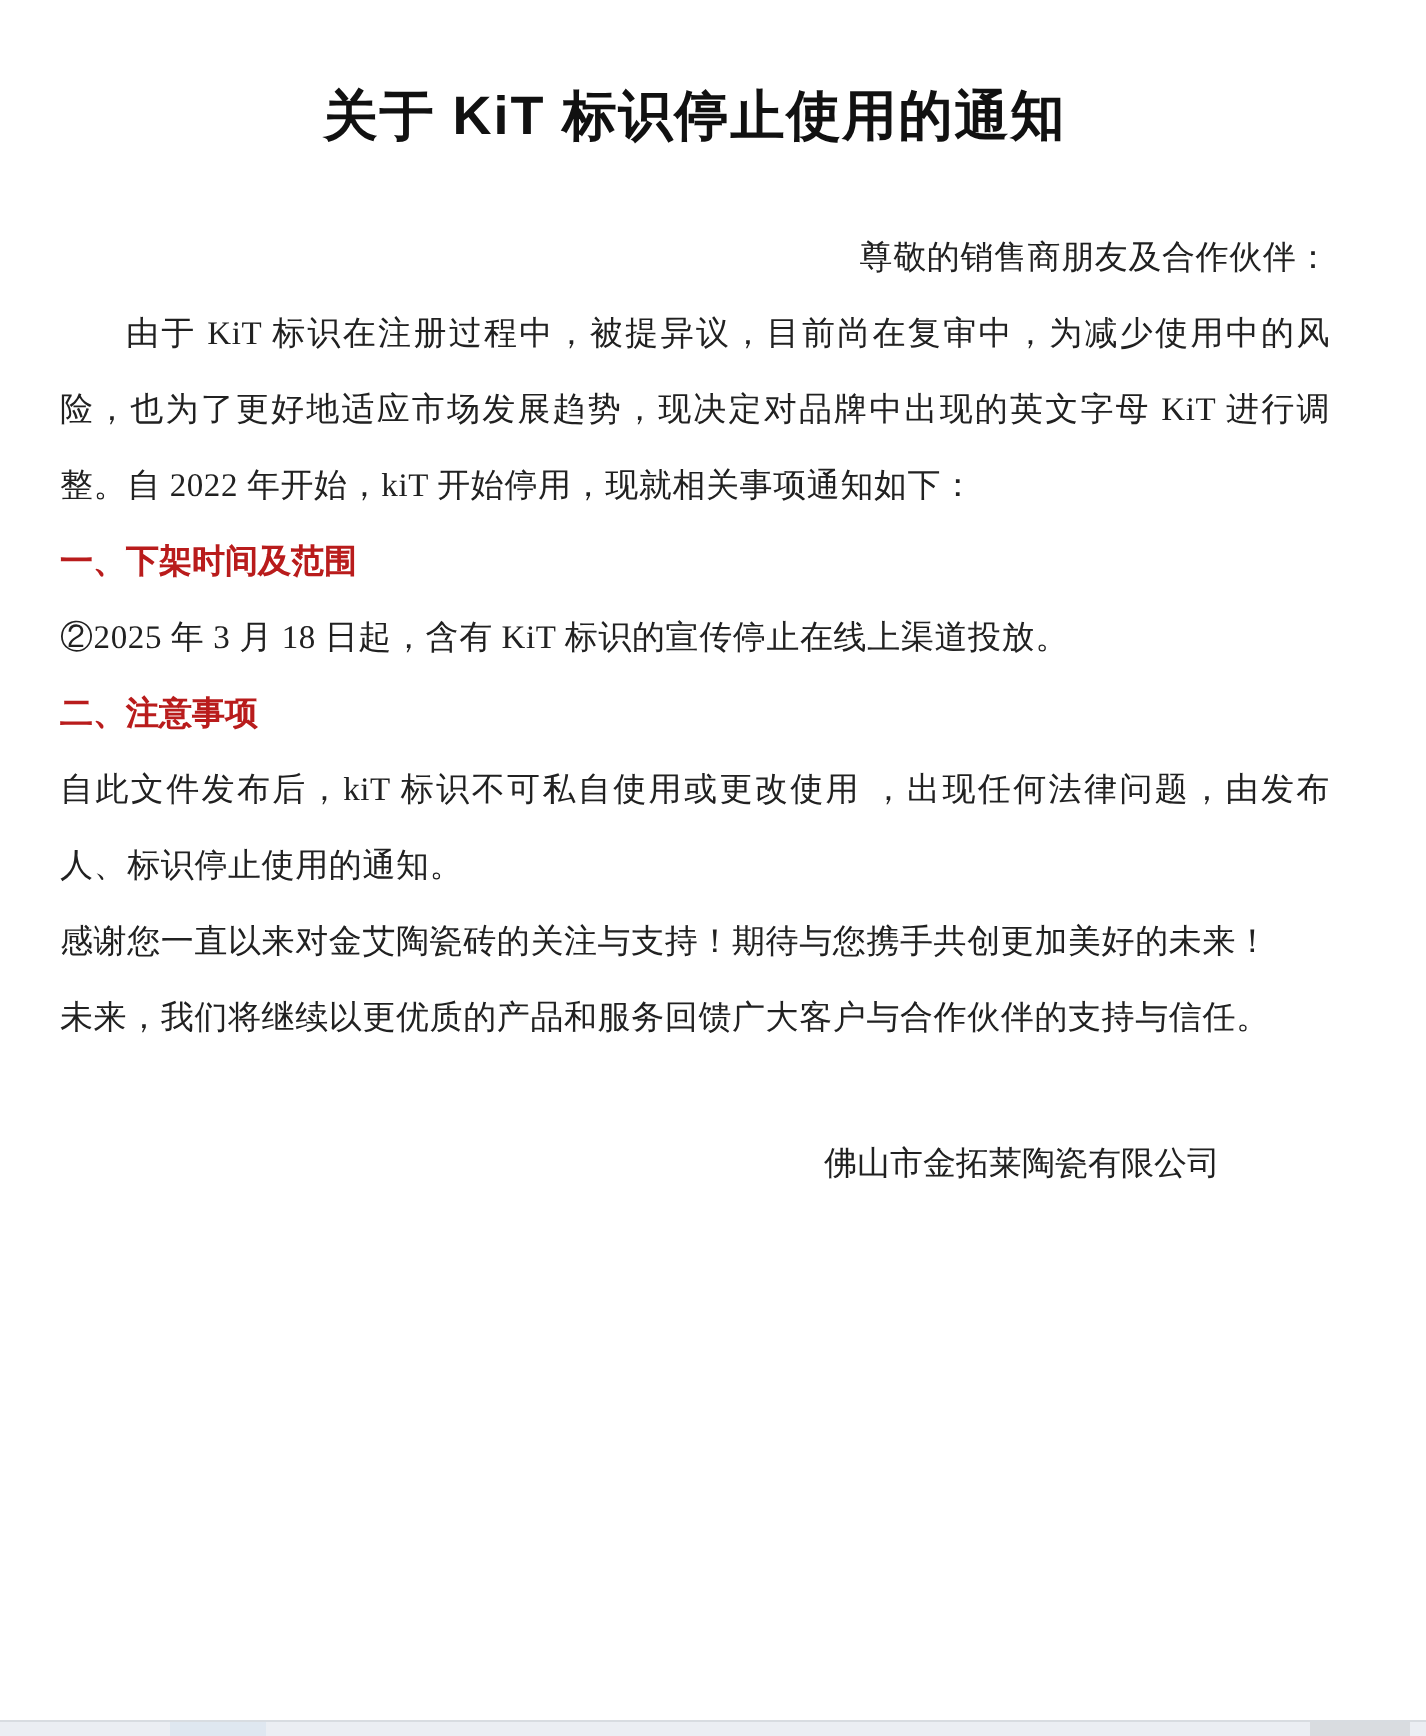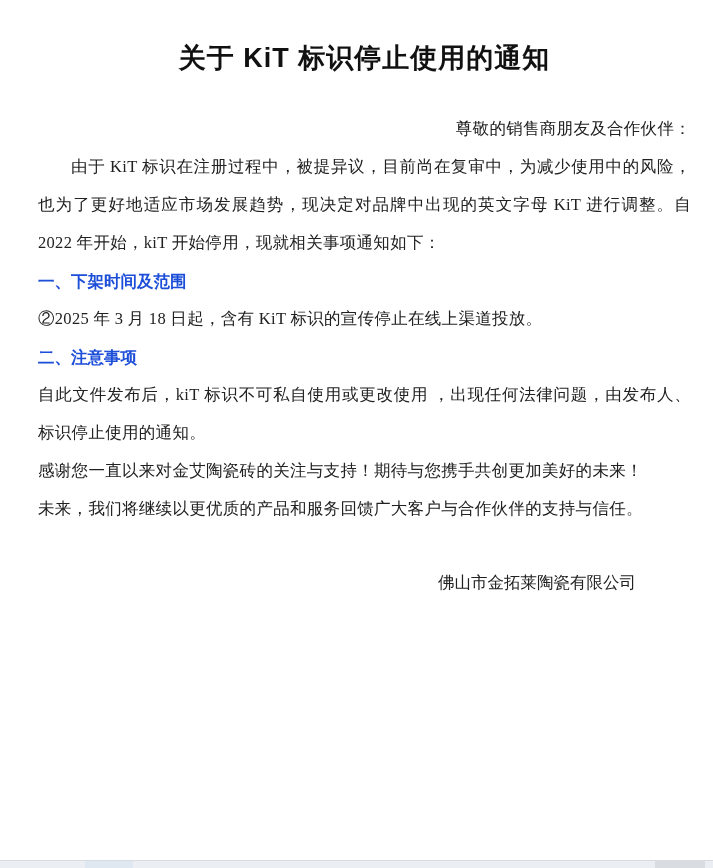--- a/index.html
+++ b/index.html
@@ -7,22 +7,21 @@
   body {
     width: 713px;
     height: 868px;
     background: #ffffff;
     overflow: hidden;
     position: relative;
     font-family: "Liberation Serif", "DejaVu Serif", serif;
     color: #212121;
   }
   .doc {
-    padding: 40px 22px 0 30px;
-    margin-left: 8px;
+    padding: 40px 48px 0 30px;
   }
   .doc-title {
     font-family: "Liberation Sans", "DejaVu Sans", sans-serif;
     font-size: 27px;
     font-weight: 700;
     text-align: center;
     line-height: 36px;
     margin: 0 0 34px 0;
     letter-spacing: 1px;
     color: #111111;
@@ -39,38 +38,39 @@
   }
   .indent2 {
     text-indent: 2em;
   }
   .section-heading {
     font-family: "Liberation Sans", "DejaVu Sans", sans-serif;
     font-size: 16.5px;
     font-weight: 700;
     line-height: 38px;
     margin: 0;
-    color: #1d4ed8;
+    color: #b91c1c;
   }
   .signature-block {
     margin-top: 36px;
     margin-right: 55px;
     display: flex;
     flex-direction: column;
     align-items: flex-end;
   }
   .signature-inner {
     display: flex;
     flex-direction: column;
     align-items: center;
   }
   .signature-line {
     font-size: 16.5px;
     line-height: 38px;
     margin: 0;
+    font-family: Liberation Mono, monospace;
   }
   .bottom-bar {
     position: absolute;
     left: 0;
     bottom: 0;
     width: 713px;
     height: 8px;
     background: #ebeef3;
     border-top: 1px solid #d8dce1;
   }

